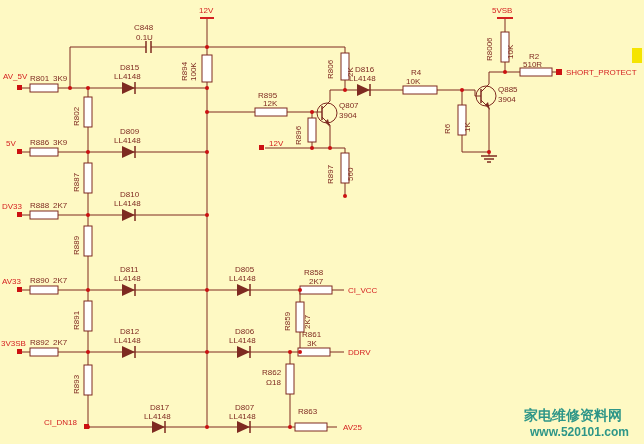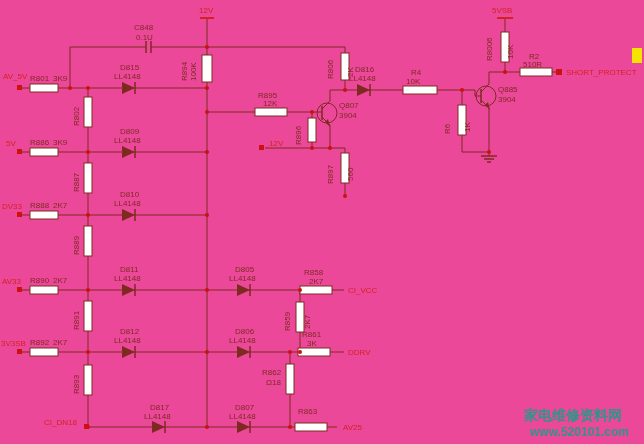--- a/index.html
+++ b/index.html
@@ -1,16 +1,16 @@
 <!DOCTYPE html>
 <html><head>
 <meta charset="utf-8">
 <style>
   html,body{margin:0;padding:0;background:#ffffff;}
-  #screen{position:relative;width:644px;height:444px;background:#ec4899;overflow:hidden;
+  #screen{position:relative;width:644px;height:444px;background:#fef9c3;overflow:hidden;
           font-family:"Liberation Sans",sans-serif;}
   svg{position:absolute;top:0;left:0;}
   svg text{font-family:"Liberation Sans",sans-serif;font-size:8px;fill:#7e2a21;}
   svg text.net{fill:#d42222;}
   svg text.wm1{fill:#2e9688;font-size:14px;font-weight:bold;}
   svg text.wm2{fill:#2e9688;font-size:12px;font-weight:bold;}
   .wire{stroke:#7e2a21;stroke-width:1;fill:none;}
   .body{fill:#ffffff;stroke:#7e2a21;stroke-width:1;}
   .dsym{fill:#7e2a21;}
   .bar{stroke:#7e2a21;stroke-width:1.5;}

